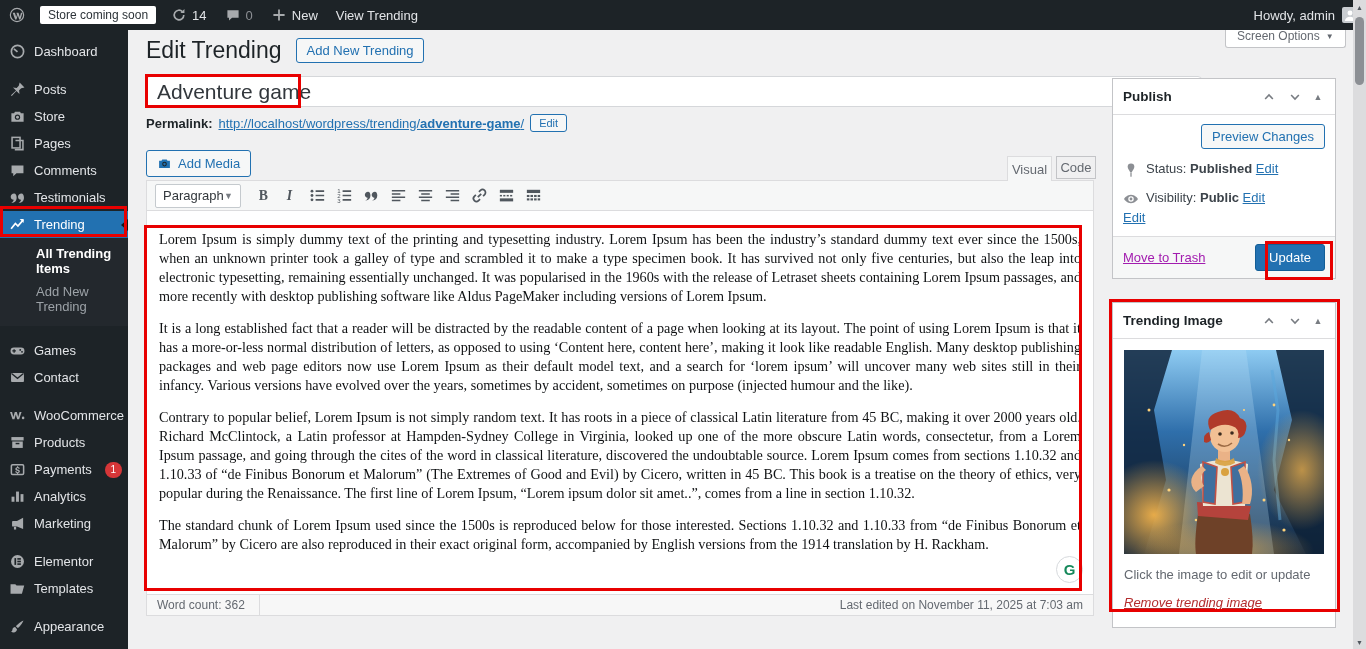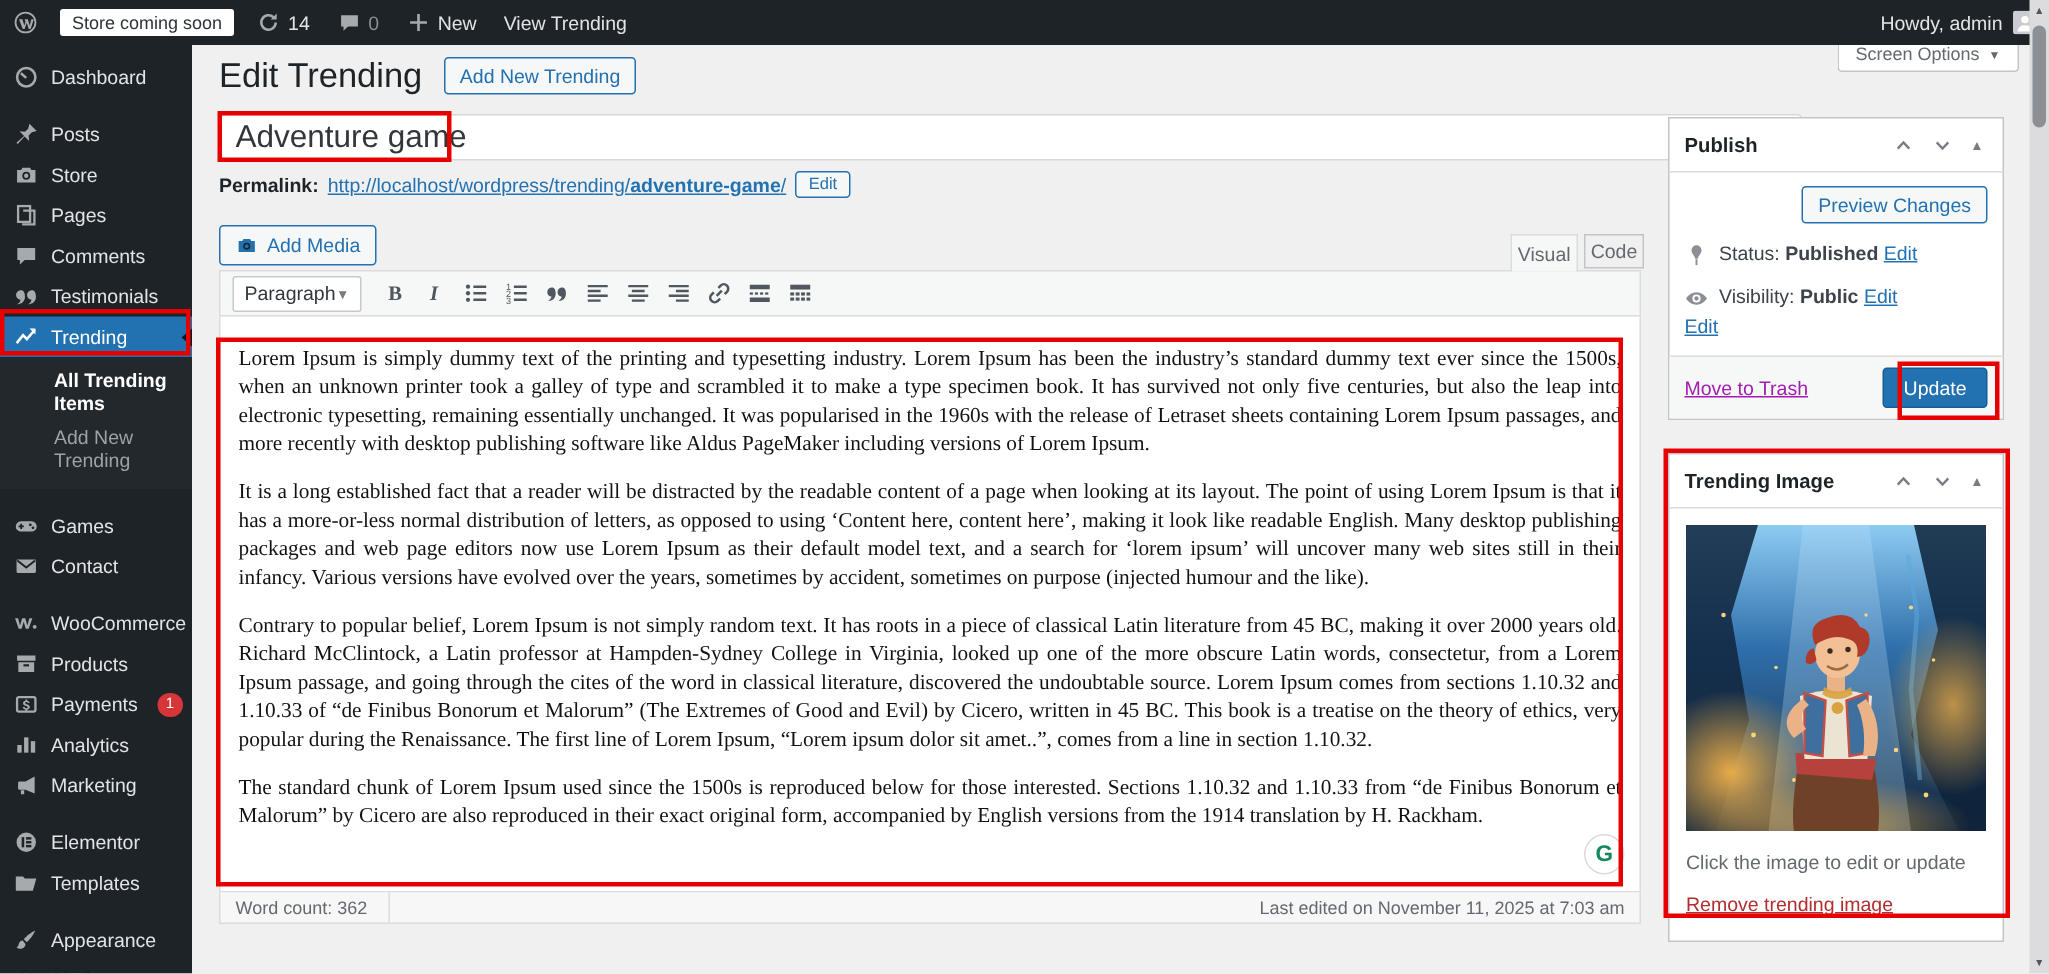--- a/index.html
+++ b/index.html
@@ -80,21 +80,21 @@
   .pub-row .mi svg { width:100%; height:100%; display:block; }
   .pub-row a, .edit-link { color:#2271b1; text-decoration:underline; cursor:pointer; }
   .edit-link { font-size:13px; display:inline-block; margin-top:3px; }
   #publish-foot { background:#f6f7f7; border-top:1px solid #dcdcde; height:42px; display:flex; align-items:center; justify-content:space-between; padding:0 10px; }
   #trash-link { color:#a21caf; text-decoration:underline; font-size:13px; cursor:pointer; }
   #update-btn { background:#2271b1; border:1px solid #135e96; color:#fff; border-radius:3px; font-size:13px; padding:5px 13px; cursor:pointer; }
   #image-panel { left:1112px; top:302px; }
   #image-body { padding:11px; }
   #trend-img { width:200px; height:204px; cursor:pointer; display:block; }
   #img-caption { margin-top:13px; font-size:13px; color:#646970; }
-  #remove-link { display:inline-block; margin-top:13px; margin-bottom:6px; font-size:13px; color:#b32d2e; text-decoration:underline; cursor:pointer; }
+  #remove-link { display:inline-block; margin-top:13px; margin-bottom:6px; font-size:13px; color:#b32d2e; text-decoration:underline; cursor:pointer;font-style:italic; }
 
   
   .anno { position:absolute; border:3px solid #e80000; z-index:30; pointer-events:none; }
 </style>
 </head>
 <body>
 
 <div id="page">
 
   <div id="adminbar">

